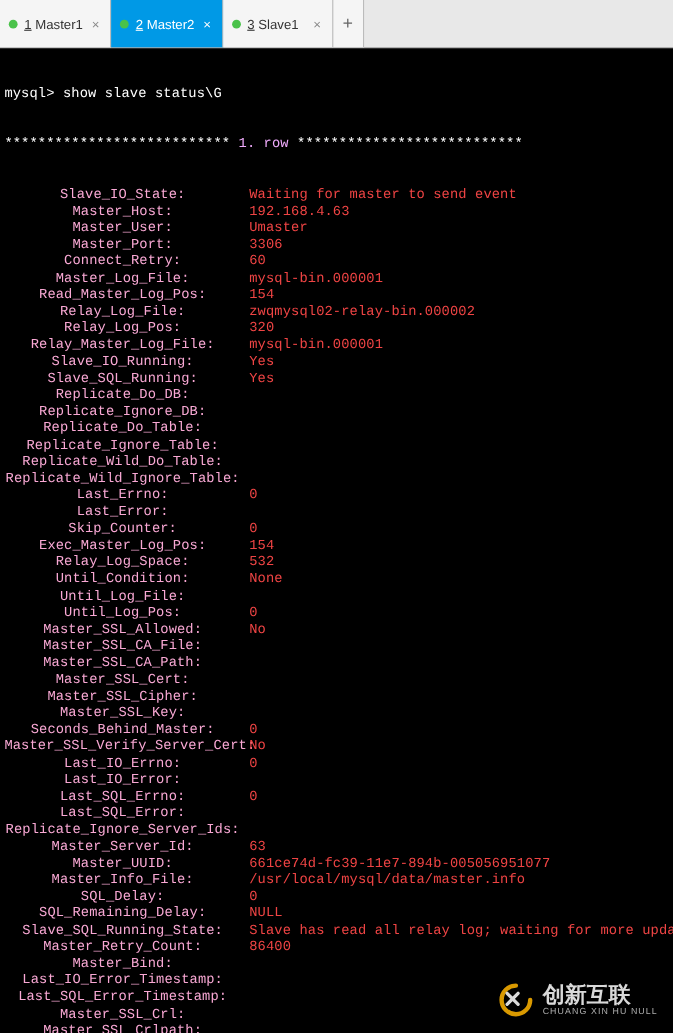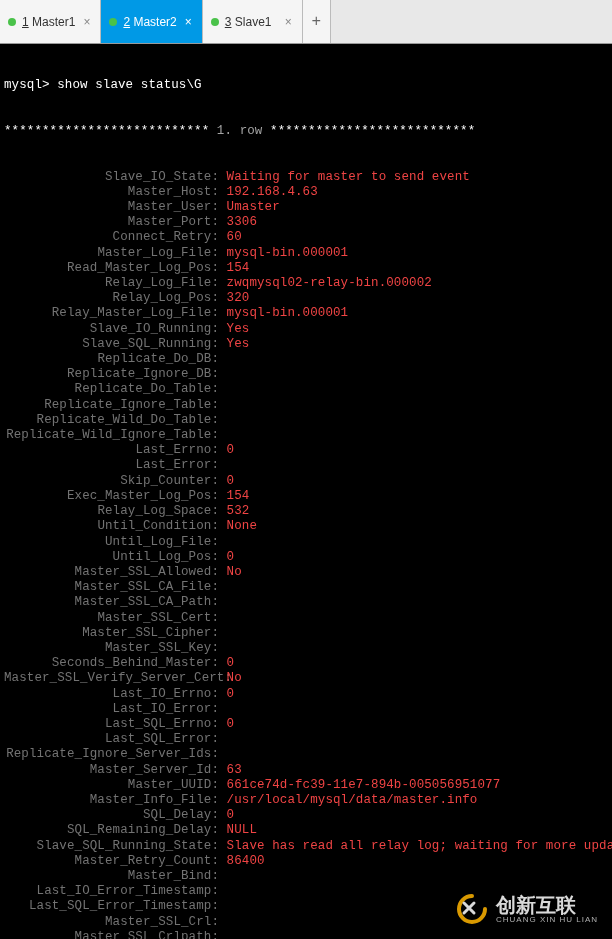--- a/index.html
+++ b/index.html
@@ -78,32 +78,32 @@
     white-space: pre;
     font-size: 12.5px;
     letter-spacing: 0.1px;
     background: #000;
   }
 
   .row {
     display: flex;
   }
   .key {
-    color: #737373;
-    text-align: right;
+    color: #f9a8d4;
+    text-align: center;
     width: 215px;
     flex-shrink: 0;
   }
   .val {
     color: #ef4444;
     padding-left: 0;
   }
   .prompt { color: #fff; }
   .stars-row { color: #fff; }
-  .rownum { color: #a3a3a3; margin-top: 44px; }
+  .rownum { color: #f0abfc; margin-top: 44px; }
 
   .watermark {
     position: absolute;
     right: 14px;
     bottom: 14px;
     display: flex;
     align-items: center;
     gap: 8px;
     opacity: 0.85;
   }
@@ -151,15 +151,15 @@
 
 <div class="watermark">
   <div class="watermark-logo">
     <svg viewBox="0 0 32 32">
       <path d="M16 3 A13 13 0 1 0 29 16" fill="none" stroke="#ffb400" stroke-width="4" stroke-linecap="round"></path>
       <path d="M8 10 L18 20 M18 10 L8 20" stroke="#fff" stroke-width="3" stroke-linecap="round"></path>
     </svg>
   </div>
   <div class="watermark-text">
     <div class="cn">创新互联</div>
-    <div class="en">CHUANG XIN HU LIAN</div>
+    <div class="en">CHUANG XIN HU NULL</div>
   </div>
 </div>
 
 </body></html>

